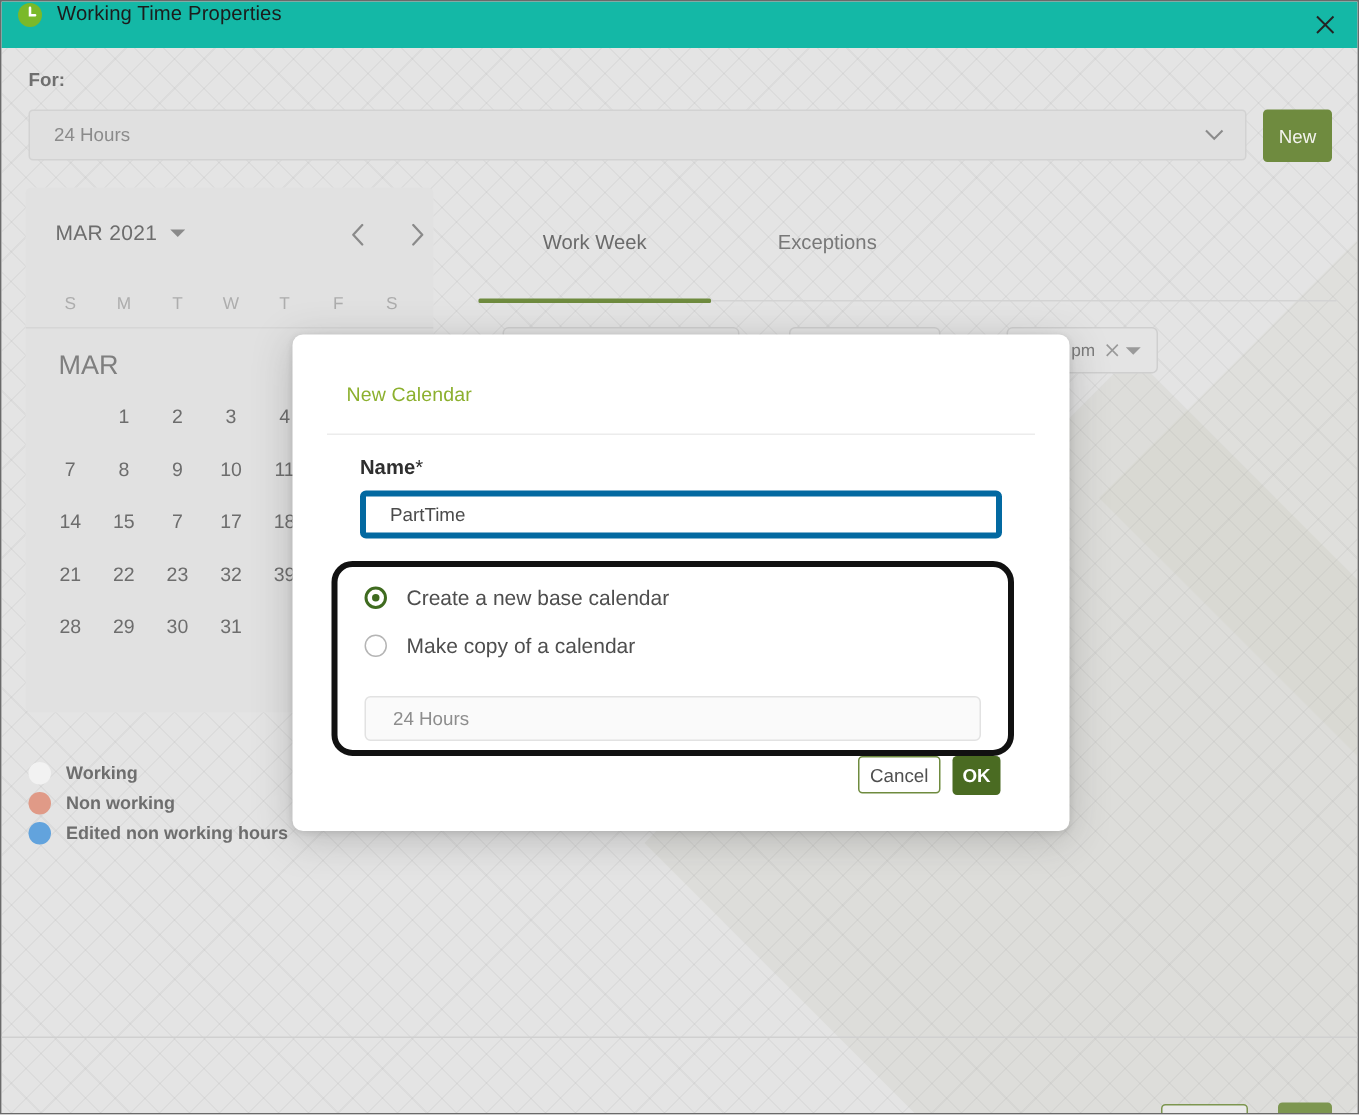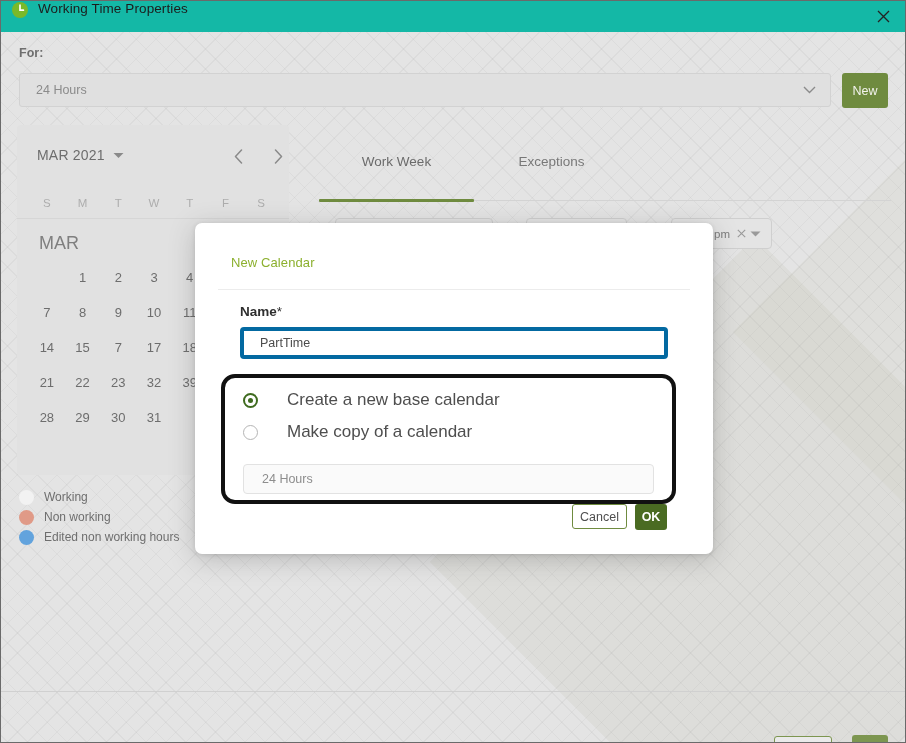--- a/index.html
+++ b/index.html
@@ -207,22 +207,23 @@
     flex: 1 1 0;
     text-align: center;
     font-size: 13px;
     color: #6d6d6d;
   }
   .day-row span.empty { color: transparent; }
 
   
   #legend {
     position: absolute;
-    left: 16px; top: 455px;
+    left: 16px; top: 473px;
     width: 230px;
+    font-weight: bold;
   }
   .legend-item {
     display: flex;
     align-items: center;
     height: 20px;
     margin-bottom: 0px;
   }
   .legend-swatch {
     width: 15px; height: 15px;
     border-radius: 50%;
@@ -452,22 +453,22 @@
   .radio-outer.checked { border: 2px solid #3f6b1f; }
   .radio-outer.checked::after {
     content: "";
     position: absolute;
     left: 3px; top: 3px;
     width: 5px; height: 5px;
     border-radius: 50%;
     background: #3f6b1f;
   }
   .radio-label {
-    margin-left: 29px;
-    font-size: 17px;
+    margin-left: 13px;
+    font-size: 14px;
     color: #4e4e4e;
   }
   #base-select {
     position: absolute;
     left: 18px; top: 86px;
     width: 411px; height: 30px;
     box-sizing: border-box;
     background: #fafafa;
     border: 1px solid #e2e2e2;
     border-radius: 4px;

